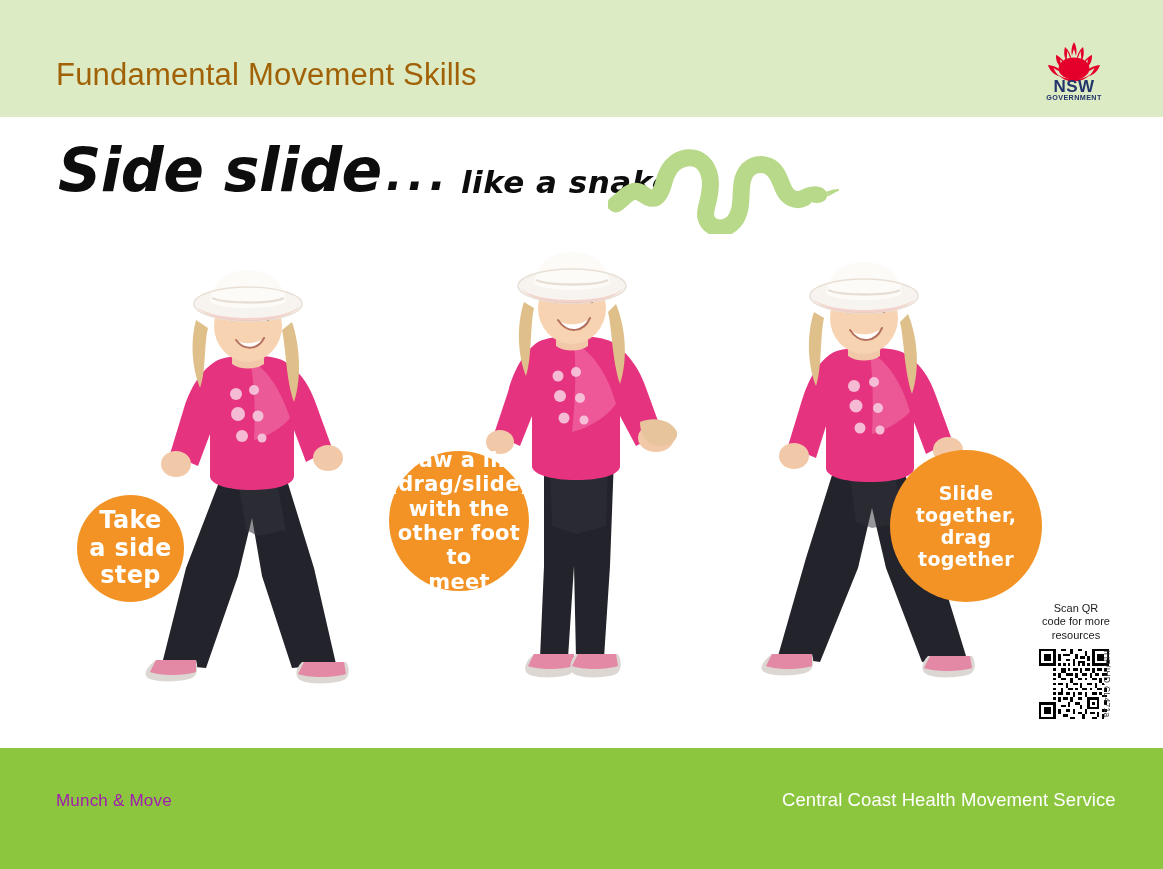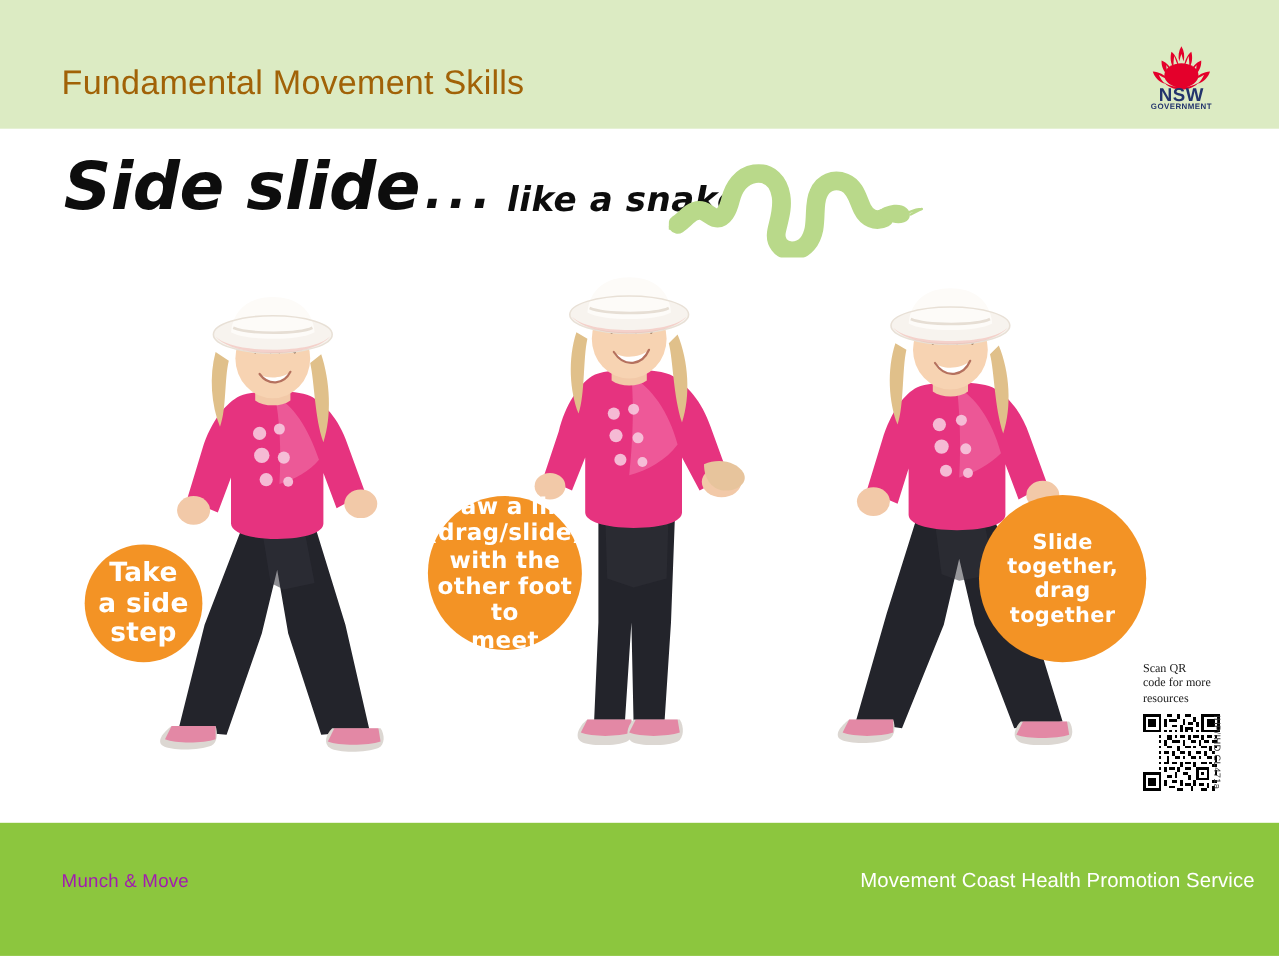--- a/index.html
+++ b/index.html
@@ -132,21 +132,21 @@
     width: 152px; height: 152px;
     font-size: 19px;
   }
 
   
   .qr-block {
     position: absolute;
     left: 1039px;
     top: 602px;
     width: 74px;
-    font-family: Liberation Serif, serif;
+    text-align: center;
   }
   .qr-caption {
     font-size: 11px;
     color: #1a1a1a;
     line-height: 1.22;
     white-space: pre-line;
   }
   .qr-code {
     margin-top: 7px;
     width: 70px;
@@ -510,15 +510,15 @@
         <rect x="18" y="27" width="1" height="2"></rect>
           <rect x="22" y="28" width="2" height="1"></rect>
         <rect x="26" y="27" width="1" height="2"></rect>
       </g>
     </svg>
   </div>
   <div class="qr-ref">IHP/IHD.CL471a</div>
 
   <div class="footer-band"></div>
   <div class="footer-left">Munch &amp; Move</div>
-  <div class="footer-right">Movement Coast Health Promotion Service</div>
+  <div class="footer-right">Central Coast Health Movement Service</div>
 
 </div>
 
 </body></html>

